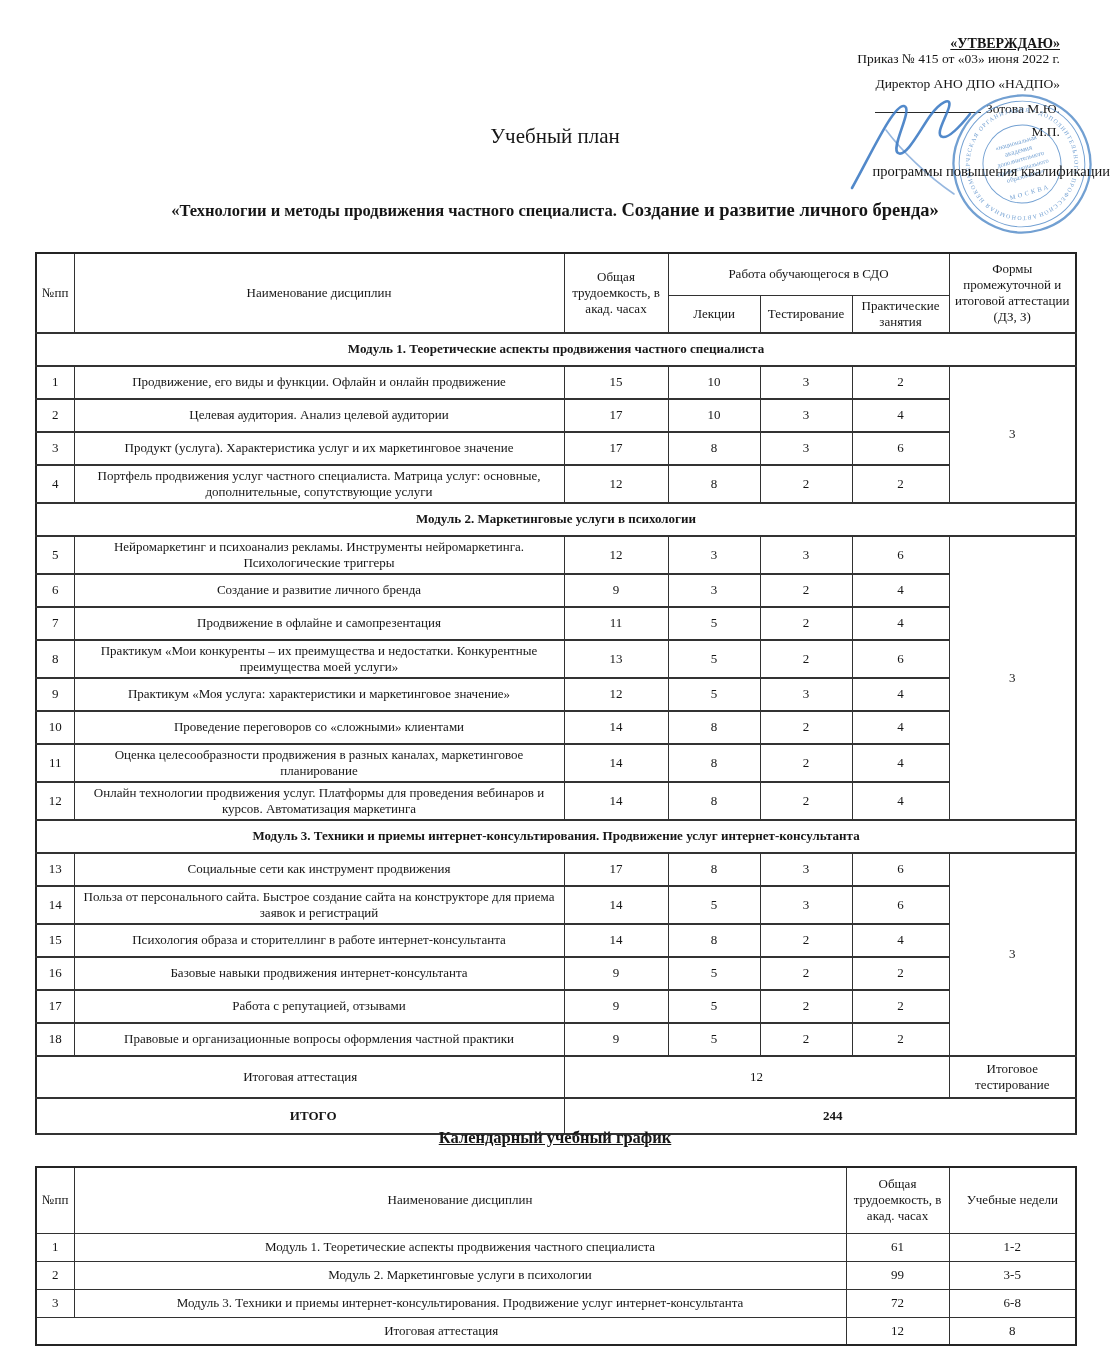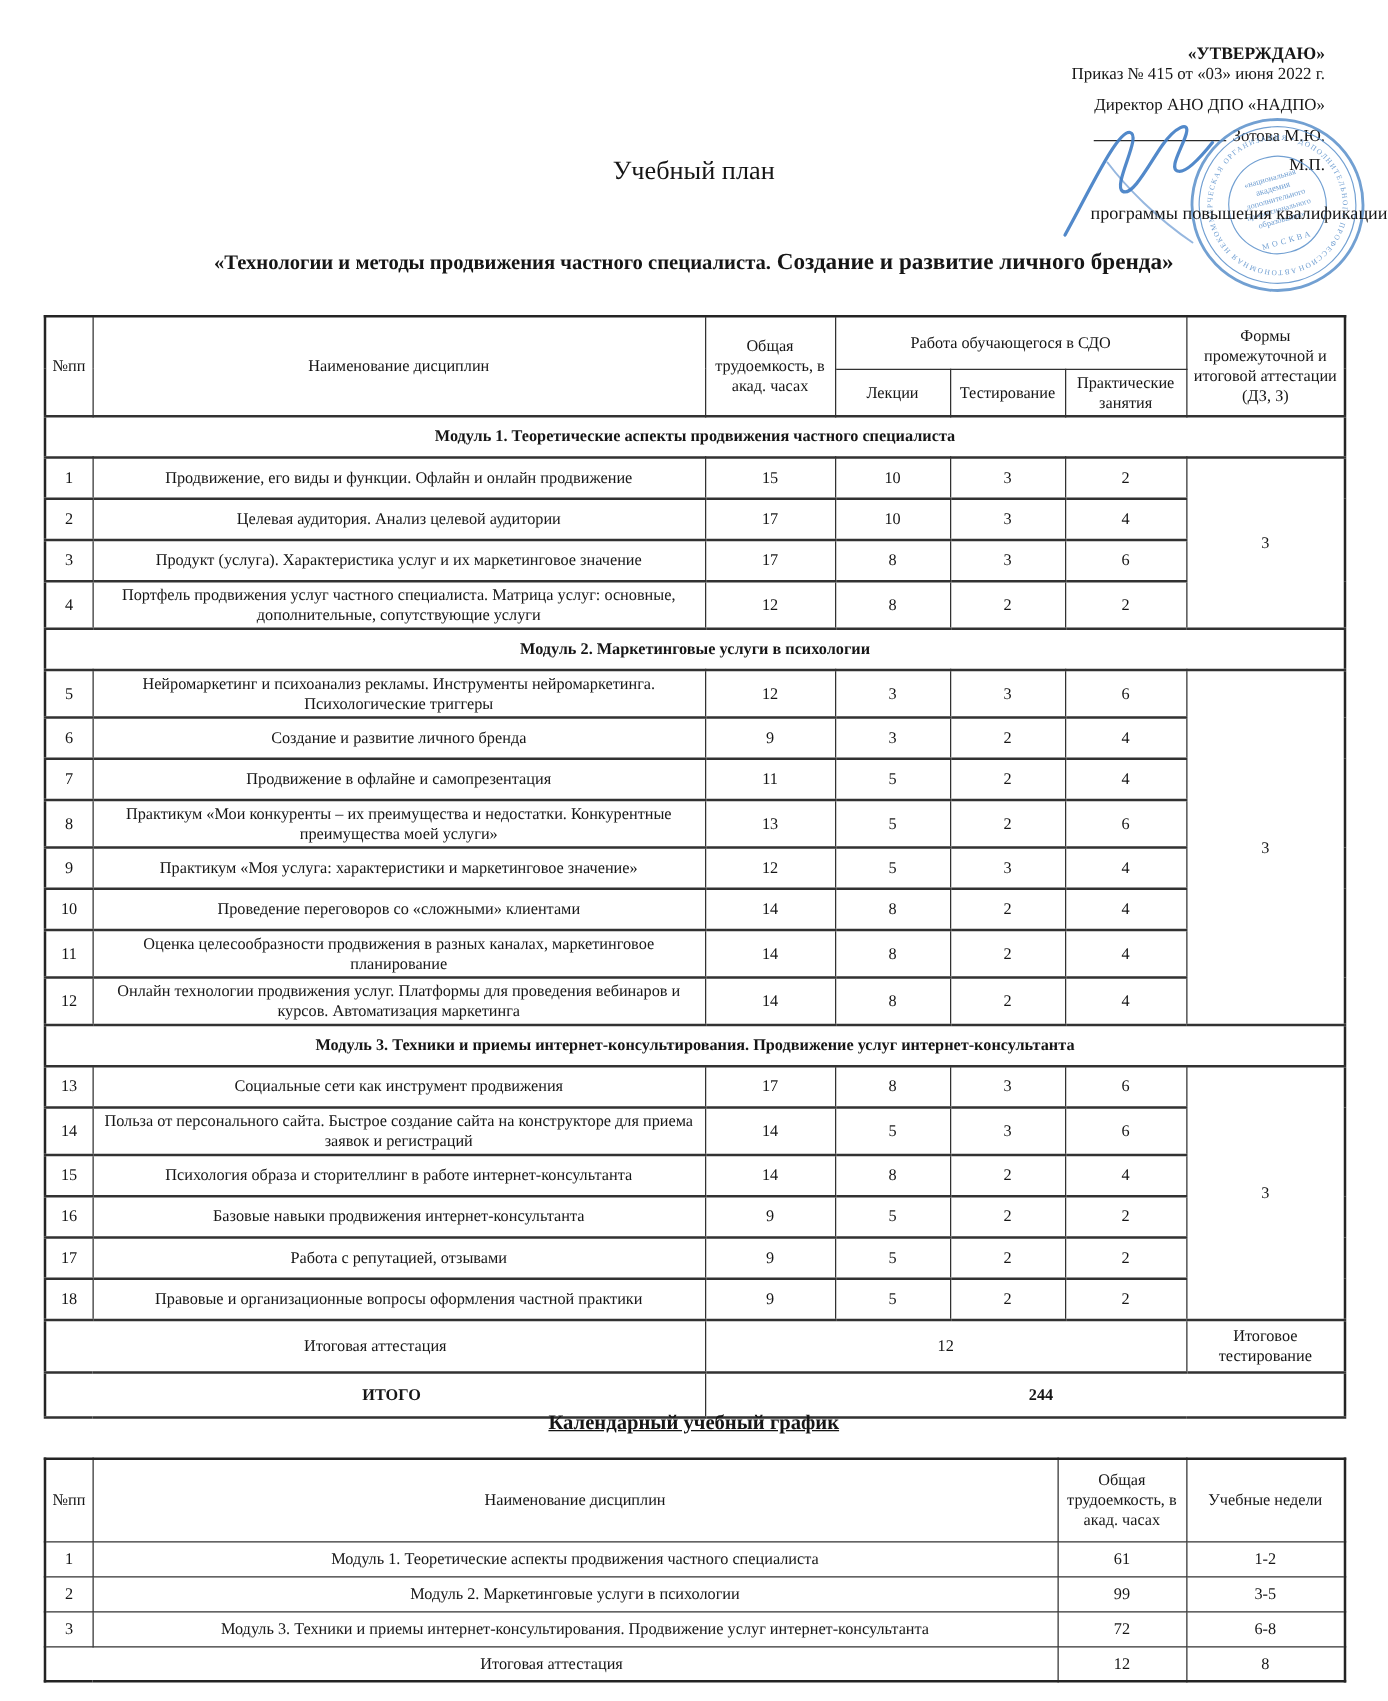--- a/index.html
+++ b/index.html
@@ -4,21 +4,21 @@
 <style>
   html,body { margin:0; padding:0; background:#ffffff; }
   .page {
     position:relative; width:1110px; height:1361px; background:#ffffff;
     font-family:"Liberation Serif","DejaVu Serif",serif; color:#161616;
     overflow:hidden;
   }
 
   
   .approval { position:absolute; top:36px; right:50px; text-align:right; font-size:13.5px; line-height:15px; }
-  .approval .approve { font-weight:bold; font-size:14px; }
+  .approval .approve { font-weight:bold; font-size:14px;text-decoration:underline; }
   .approval .order    { }
   .approval .director { margin-top:10px; }
   .approval .signrow  { margin-top:9px; }
   .approval .mp       { margin-top:8px; }
   .sig-line { display:inline-block; width:106px; height:12px; border-bottom:1.4px solid #2a2a2a; margin-right:5px; }
 
   .stamp-svg { position:absolute; left:946px; top:88px; width:152px; height:152px; opacity:.88; pointer-events:none; }
   .signature-svg { position:absolute; left:846px; top:90px; width:170px; height:115px; pointer-events:none; }
 
   

